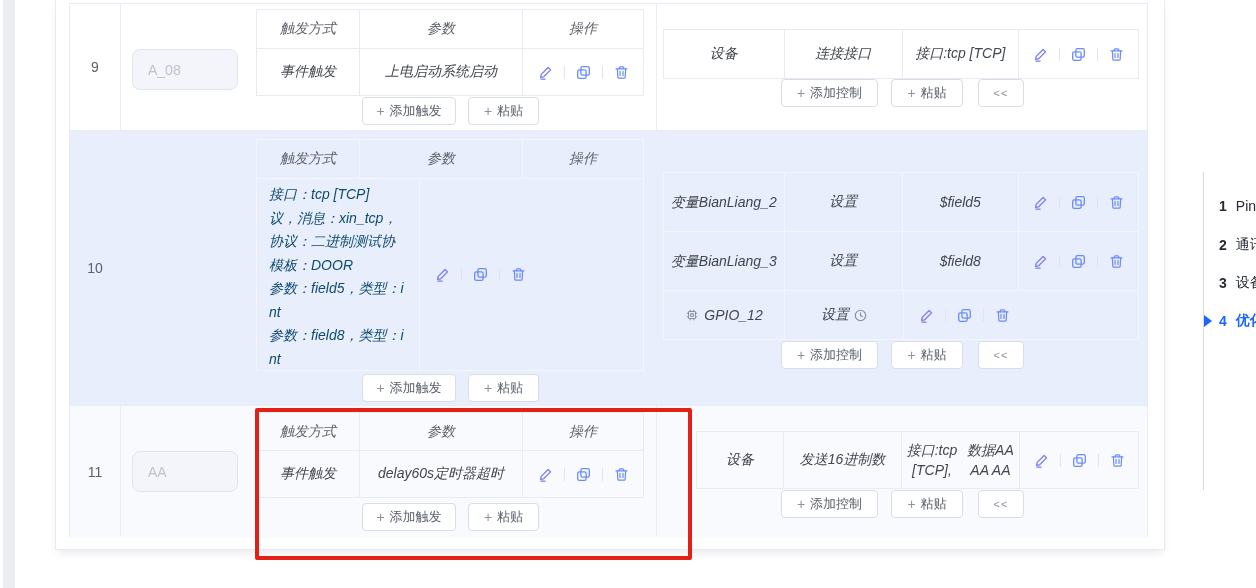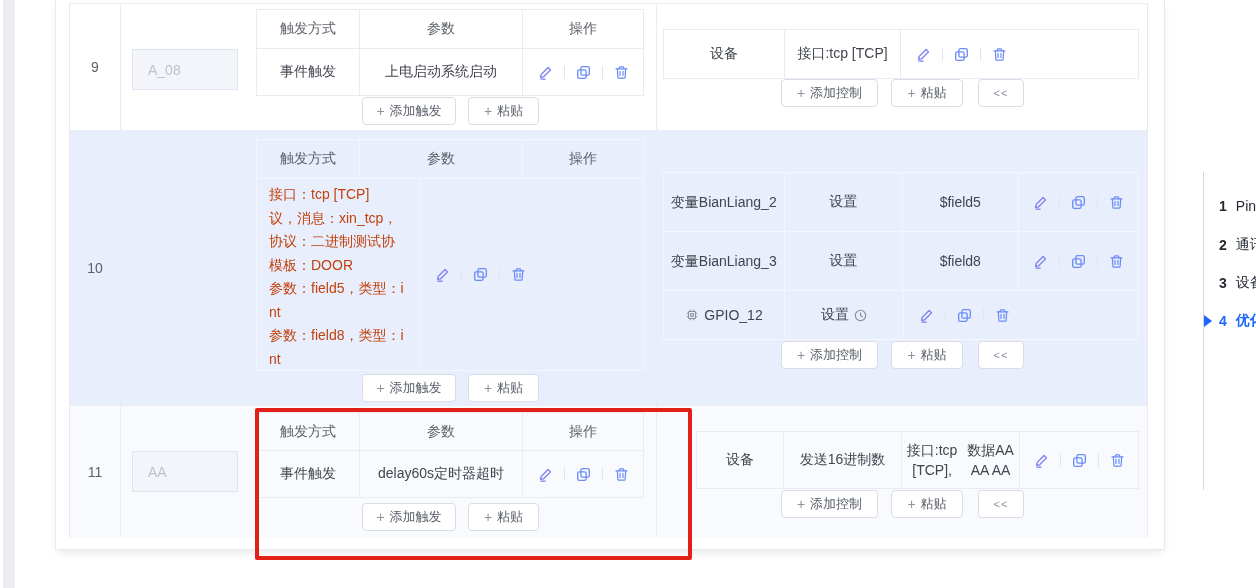--- a/index.html
+++ b/index.html
@@ -31,41 +31,41 @@
   .row-11 { background:#f9fafd; }
   .vsep { position:absolute; top:0; width:1px; height:100%; background:#e9edf4; z-index:2; }
 
   .num-cell {
     position:absolute; left:0; top:0; width:50px; height:100%;
     display:flex; align-items:center; justify-content:center;
     color:#5d6269; font-size:14px;
   }
   .name-input {
     position:absolute; width:106px; height:41px;
-    background:#f3f5fa; border:1px solid #e0e4ee; border-radius:0;
+    background:#f3f5fa; border:1px solid #e0e4ee; border-radius:8px;
     color:#bcc1cc; font-size:14px; padding:0 0 0 15px; outline:none;
     font-family:inherit;
   }
 
   
   .itable { position:absolute; border:1px solid var(--tb,#e8ebf2); }
   .row-10 .itable { --tb:#f3f6fd; }
   .itr { display:flex; }
   .itd {
     border-right:1px solid var(--tb,#e8ebf2); border-bottom:1px solid var(--tb,#e8ebf2);
     display:flex; align-items:center; justify-content:center;
-    font-size:14px; color:#41454d; text-align:center;
+    font-size:14px; color:#41454d; text-align:center;font-style:italic;
   }
   .itr .itd:last-child { border-right:none; }
   .itable .itr:last-child .itd { border-bottom:none; }
   .hd { color:#5d6168; }
 
   .param-lines { align-items:flex-start; justify-content:flex-start; flex-direction:column;
     padding:4px 0 0 12px; text-align:left; }
-  .param-lines div { line-height:23.5px; white-space:nowrap; color:#c2410c; }
+  .param-lines div { line-height:23.5px; white-space:nowrap; color:#0c4a6e; }
   .two-line { flex-direction:row; line-height:20px; }
 
   
   .ops { display:flex; align-items:center; gap:11px; }
   .ic { display:inline-flex; width:15px; height:15px; cursor:pointer; }
   .ic-edit { color:#7b7df0; }
   .ic-copy, .ic-trash { color:#6a8cf7; }
   .sep { width:1px; height:13px; background:#e2e4ea; }
 
   
@@ -157,20 +157,21 @@
         <span>添加触发</span>
       </button>
     <button class="btn" style="left:398px;top:93px;width:71px">
         <span class="plus">+</span>
         <span>粘贴</span>
       </button>
 
     <div class="itable" style="left:593px;top:25px;width:476px">
       <div class="itr">
         <div class="itd" style="width:121px;height:48px">设备</div>
+        <div class="itd" style="width:119px;height:48px">连接接口</div>
         <div class="itd" style="width:116px;height:48px">接口:tcp [TCP]</div>
         <div class="itd" style="width:120px;height:48px">
   <span class="ops">
     <i class="ic ic-edit">
   <svg width="15" height="15" viewBox="0 0 16 16" fill="none" stroke="currentColor" stroke-width="1.4" stroke-linecap="round" stroke-linejoin="round">
     <path d="M10.8 2.6l2.6 2.6L6 12.6l-3.2.6.6-3.2z"></path>
                   <path d="M3 15h4.6"></path>
   </svg>
 </i>
     <span class="sep"></span>

